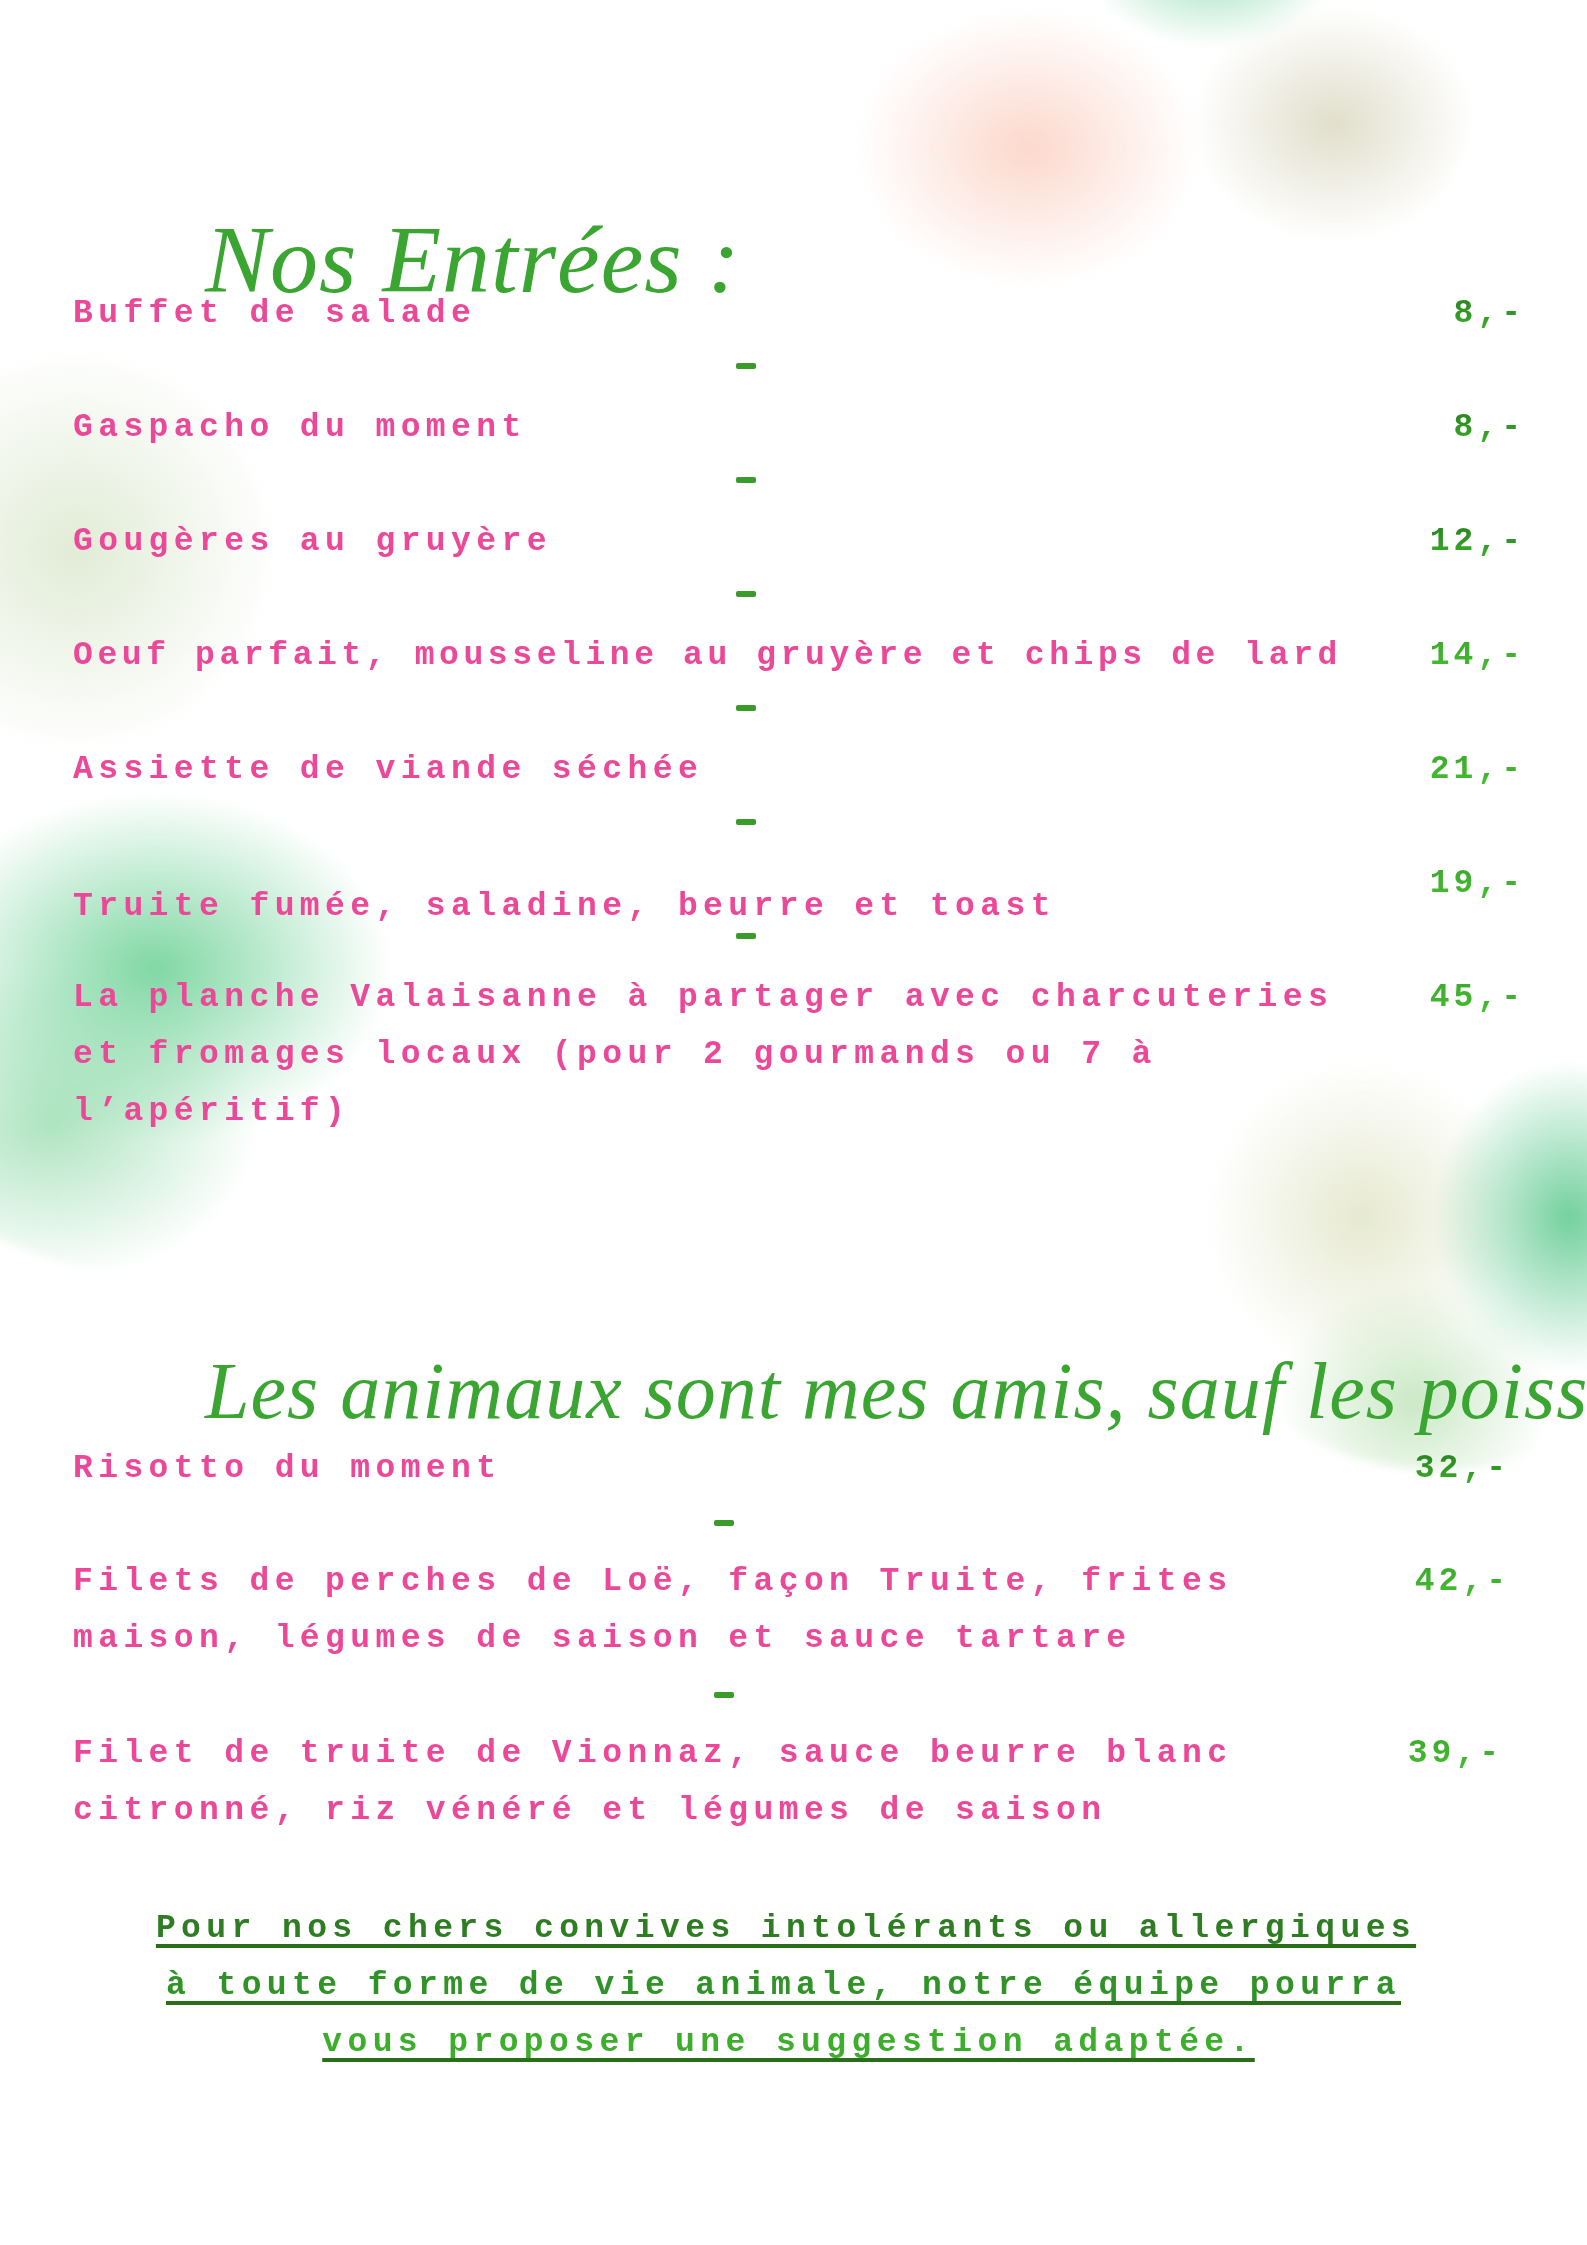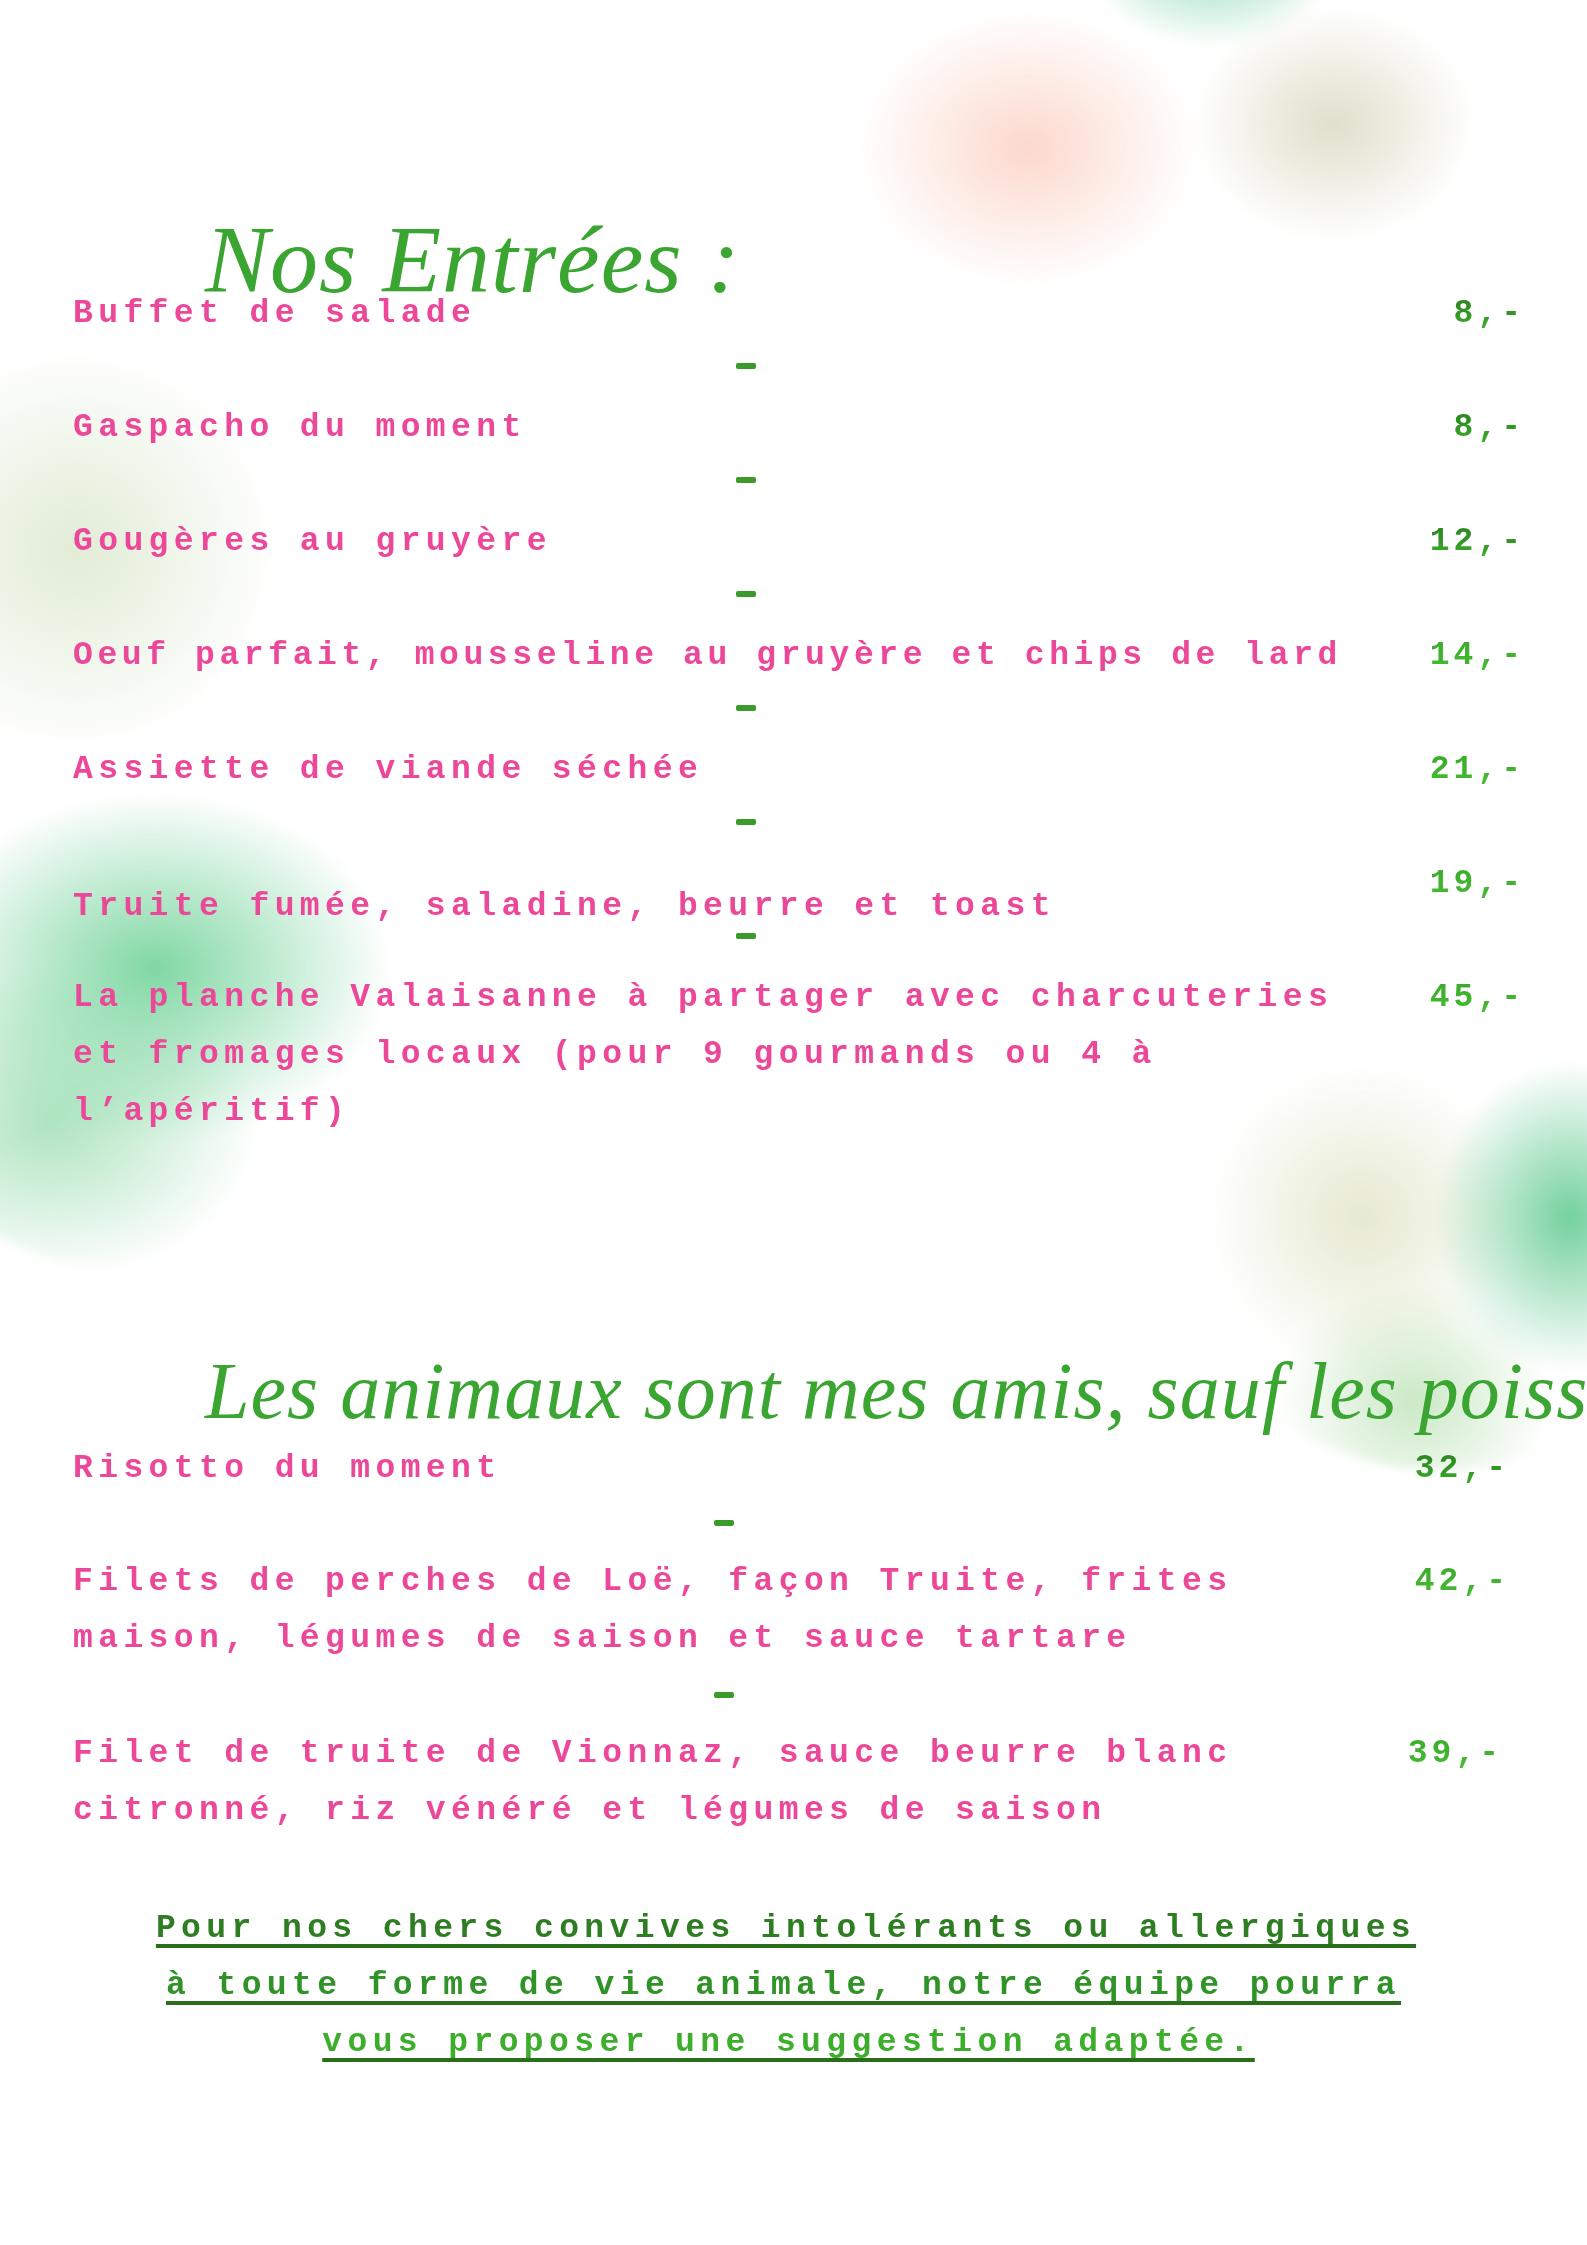--- a/index.html
+++ b/index.html
@@ -113,21 +113,21 @@
 
   <div class="item" style="top:741px">Assiette de viande séchée</div>
   <div class="price light" style="top:741px">21,-</div>
   <div class="dash" style="left:736px;top:819px"></div>
 
   <div class="item" style="top:878px">Truite fumée, saladine, beurre et toast</div>
   <div class="price light" style="top:855px">19,-</div>
   <div class="dash" style="left:736px;top:933px"></div>
 
   <div class="item" style="top:969px">La planche Valaisanne à partager avec charcuteries</div>
-  <div class="item" style="top:1026px">et fromages locaux (pour 9 gourmands ou 4 à</div>
+  <div class="item" style="top:1026px">et fromages locaux (pour 2 gourmands ou 7 à</div>
   <div class="item" style="top:1083px">l’apéritif)</div>
   <div class="price light" style="top:969px">45,-</div>
 </section>
 
 <section>
   <h2 class="heading heading-2">Les animaux sont mes amis, sauf les poissons:</h2>
 
   <div class="item" style="top:1440px">Risotto du moment</div>
   <div class="price" style="top:1440px;right:77px">32,-</div>
   <div class="dash" style="left:714px;top:1520px"></div>

